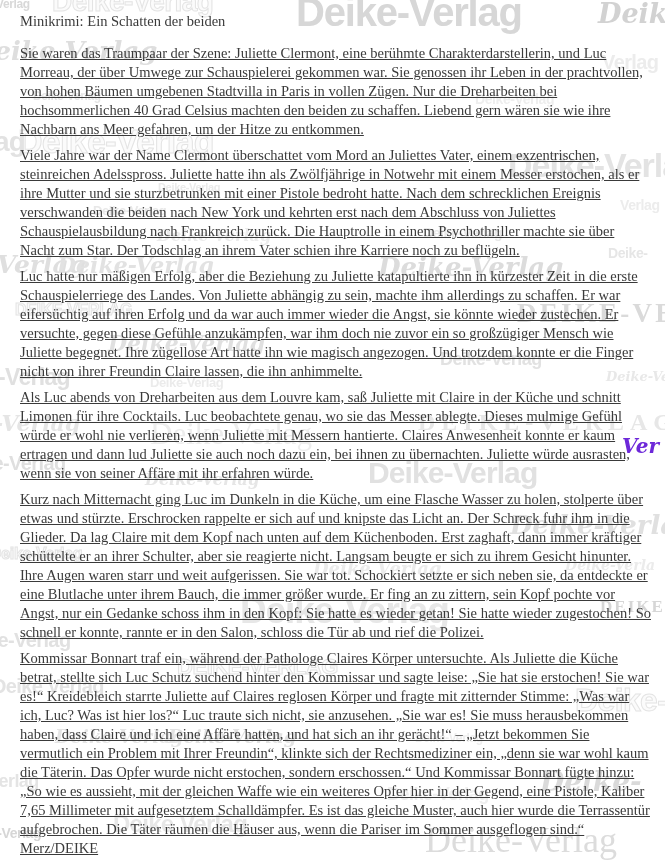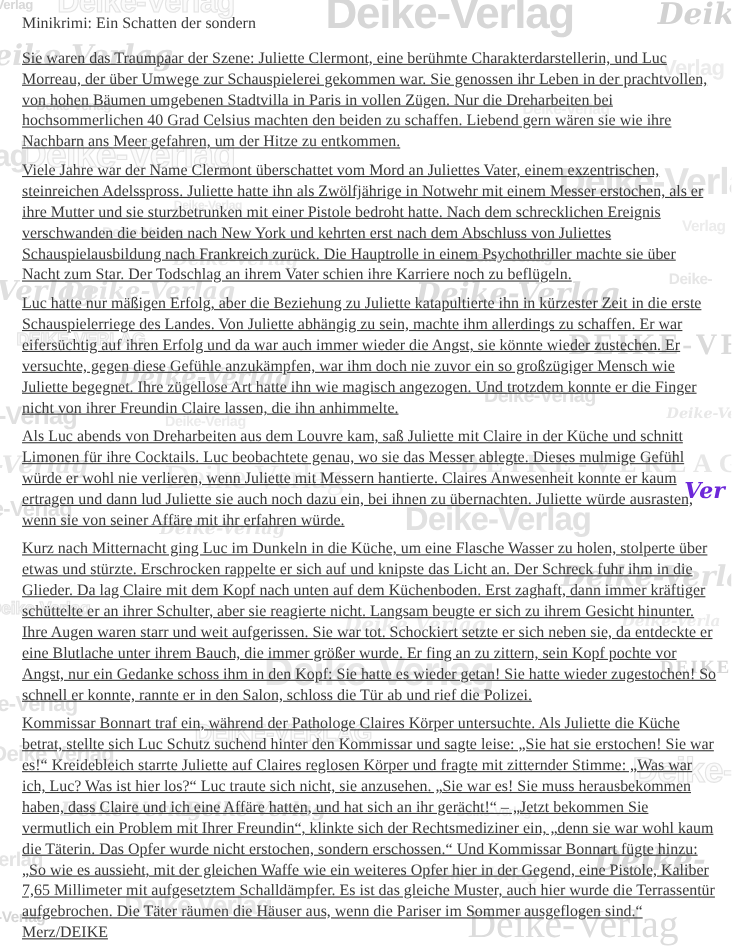--- a/index.html
+++ b/index.html
@@ -124,21 +124,21 @@
       <span class="wm wm-script" style="left: 168px; top: 728px; font-size: 18px; color: rgb(226, 226, 226);">Deike-Verlag</span>
       <span class="wm wm-bold" style="left: 415px; top: 732px; font-size: 12px; color: rgb(238, 238, 238);">Deike-Verlag</span>
       <span class="wm wm-bold" style="left: -12px; top: 772px; font-size: 18px; color: rgb(228, 228, 228);">Verlag</span>
       <span class="wm wm-script" style="left: 540px; top: 768px; font-size: 28px; color: rgb(218, 218, 218);">Deike-</span>
       <span class="wm wm-bold" style="left: 387px; top: 785px; font-size: 18px; color: rgb(238, 238, 238);">Deike-Verlag</span>
       <span class="wm wm-bold" style="left: 113px; top: 812px; font-size: 24px; color: rgb(231, 231, 231);">Deike Verlag</span>
       <span class="wm wm-bold" style="left: -10px; top: 826px; font-size: 14px; color: rgb(214, 214, 214);">e-Verlag</span>
       <span class="wm wm-seriflight" style="left: 425px; top: 822px; font-size: 36px; color: rgb(220, 220, 220);">Deike-Verlag</span>
     </div>
   <div class="content">
-    <h1>Minikrimi: Ein Schatten der sondern</h1>
+    <h1>Minikrimi: Ein Schatten der beiden</h1>
     <p>Sie waren das Traumpaar der Szene: Juliette Clermont, eine berühmte Charakterdarstellerin, und Luc Morreau, der über Umwege zur Schauspielerei gekommen war. Sie genossen ihr Leben in der prachtvollen, von hohen Bäumen umgebenen Stadtvilla in Paris in vollen Zügen. Nur die Dreharbeiten bei hochsommerlichen 40 Grad Celsius machten den beiden zu schaffen. Liebend gern wären sie wie ihre Nachbarn ans Meer gefahren, um der Hitze zu entkommen.</p>
     <p>Viele Jahre war der Name Clermont überschattet vom Mord an Juliettes Vater, einem exzentrischen, steinreichen Adelsspross. Juliette hatte ihn als Zwölfjährige in Notwehr mit einem Messer erstochen, als er ihre Mutter und sie sturzbetrunken mit einer Pistole bedroht hatte. Nach dem schrecklichen Ereignis verschwanden die beiden nach New York und kehrten erst nach dem Abschluss von Juliettes Schauspielausbildung nach Frankreich zurück. Die Hauptrolle in einem Psychothriller machte sie über Nacht zum Star. Der Todschlag an ihrem Vater schien ihre Karriere noch zu beflügeln.</p>
     <p>Luc hatte nur mäßigen Erfolg, aber die Beziehung zu Juliette katapultierte ihn in kürzester Zeit in die erste Schauspielerriege des Landes. Von Juliette abhängig zu sein, machte ihm allerdings zu schaffen. Er war eifersüchtig auf ihren Erfolg und da war auch immer wieder die Angst, sie könnte wieder zustechen. Er versuchte, gegen diese Gefühle anzukämpfen, war ihm doch nie zuvor ein so großzügiger Mensch wie Juliette begegnet. Ihre zügellose Art hatte ihn wie magisch angezogen. Und trotzdem konnte er die Finger nicht von ihrer Freundin Claire lassen, die ihn anhimmelte.</p>
     <p>Als Luc abends von Dreharbeiten aus dem Louvre kam, saß Juliette mit Claire in der Küche und schnitt Limonen für ihre Cocktails. Luc beobachtete genau, wo sie das Messer ablegte. Dieses mulmige Gefühl würde er wohl nie verlieren, wenn Juliette mit Messern hantierte. Claires Anwesenheit konnte er kaum ertragen und dann lud Juliette sie auch noch dazu ein, bei ihnen zu übernachten. Juliette würde ausrasten, wenn sie von seiner Affäre mit ihr erfahren würde.</p>
     <p>Kurz nach Mitternacht ging Luc im Dunkeln in die Küche, um eine Flasche Wasser zu holen, stolperte über etwas und stürzte. Erschrocken rappelte er sich auf und knipste das Licht an. Der Schreck fuhr ihm in die Glieder. Da lag Claire mit dem Kopf nach unten auf dem Küchenboden. Erst zaghaft, dann immer kräftiger schüttelte er an ihrer Schulter, aber sie reagierte nicht. Langsam beugte er sich zu ihrem Gesicht hinunter. Ihre Augen waren starr und weit aufgerissen. Sie war tot. Schockiert setzte er sich neben sie, da entdeckte er eine Blutlache unter ihrem Bauch, die immer größer wurde. Er fing an zu zittern, sein Kopf pochte vor Angst, nur ein Gedanke schoss ihm in den Kopf: Sie hatte es wieder getan! Sie hatte wieder zugestochen! So schnell er konnte, rannte er in den Salon, schloss die Tür ab und rief die Polizei.</p>
     <p>Kommissar Bonnart traf ein, während der Pathologe Claires Körper untersuchte. Als Juliette die Küche betrat, stellte sich Luc Schutz suchend hinter den Kommissar und sagte leise: „Sie hat sie erstochen! Sie war es!“ Kreidebleich starrte Juliette auf Claires reglosen Körper und fragte mit zitternder Stimme: „Was war ich, Luc? Was ist hier los?“ Luc traute sich nicht, sie anzusehen. „Sie war es! Sie muss herausbekommen haben, dass Claire und ich eine Affäre hatten, und hat sich an ihr gerächt!“ – „Jetzt bekommen Sie vermutlich ein Problem mit Ihrer Freundin“, klinkte sich der Rechtsmediziner ein, „denn sie war wohl kaum die Täterin. Das Opfer wurde nicht erstochen, sondern erschossen.“ Und Kommissar Bonnart fügte hinzu: „So wie es aussieht, mit der gleichen Waffe wie ein weiteres Opfer hier in der Gegend, eine Pistole, Kaliber 7,65 Millimeter mit aufgesetztem Schalldämpfer. Es ist das gleiche Muster, auch hier wurde die Terrassentür aufgebrochen. Die Täter räumen die Häuser aus, wenn die Pariser im Sommer ausgeflogen sind.“ Merz/DEIKE</p>
   </div>
 </div>
 
 </body></html>

